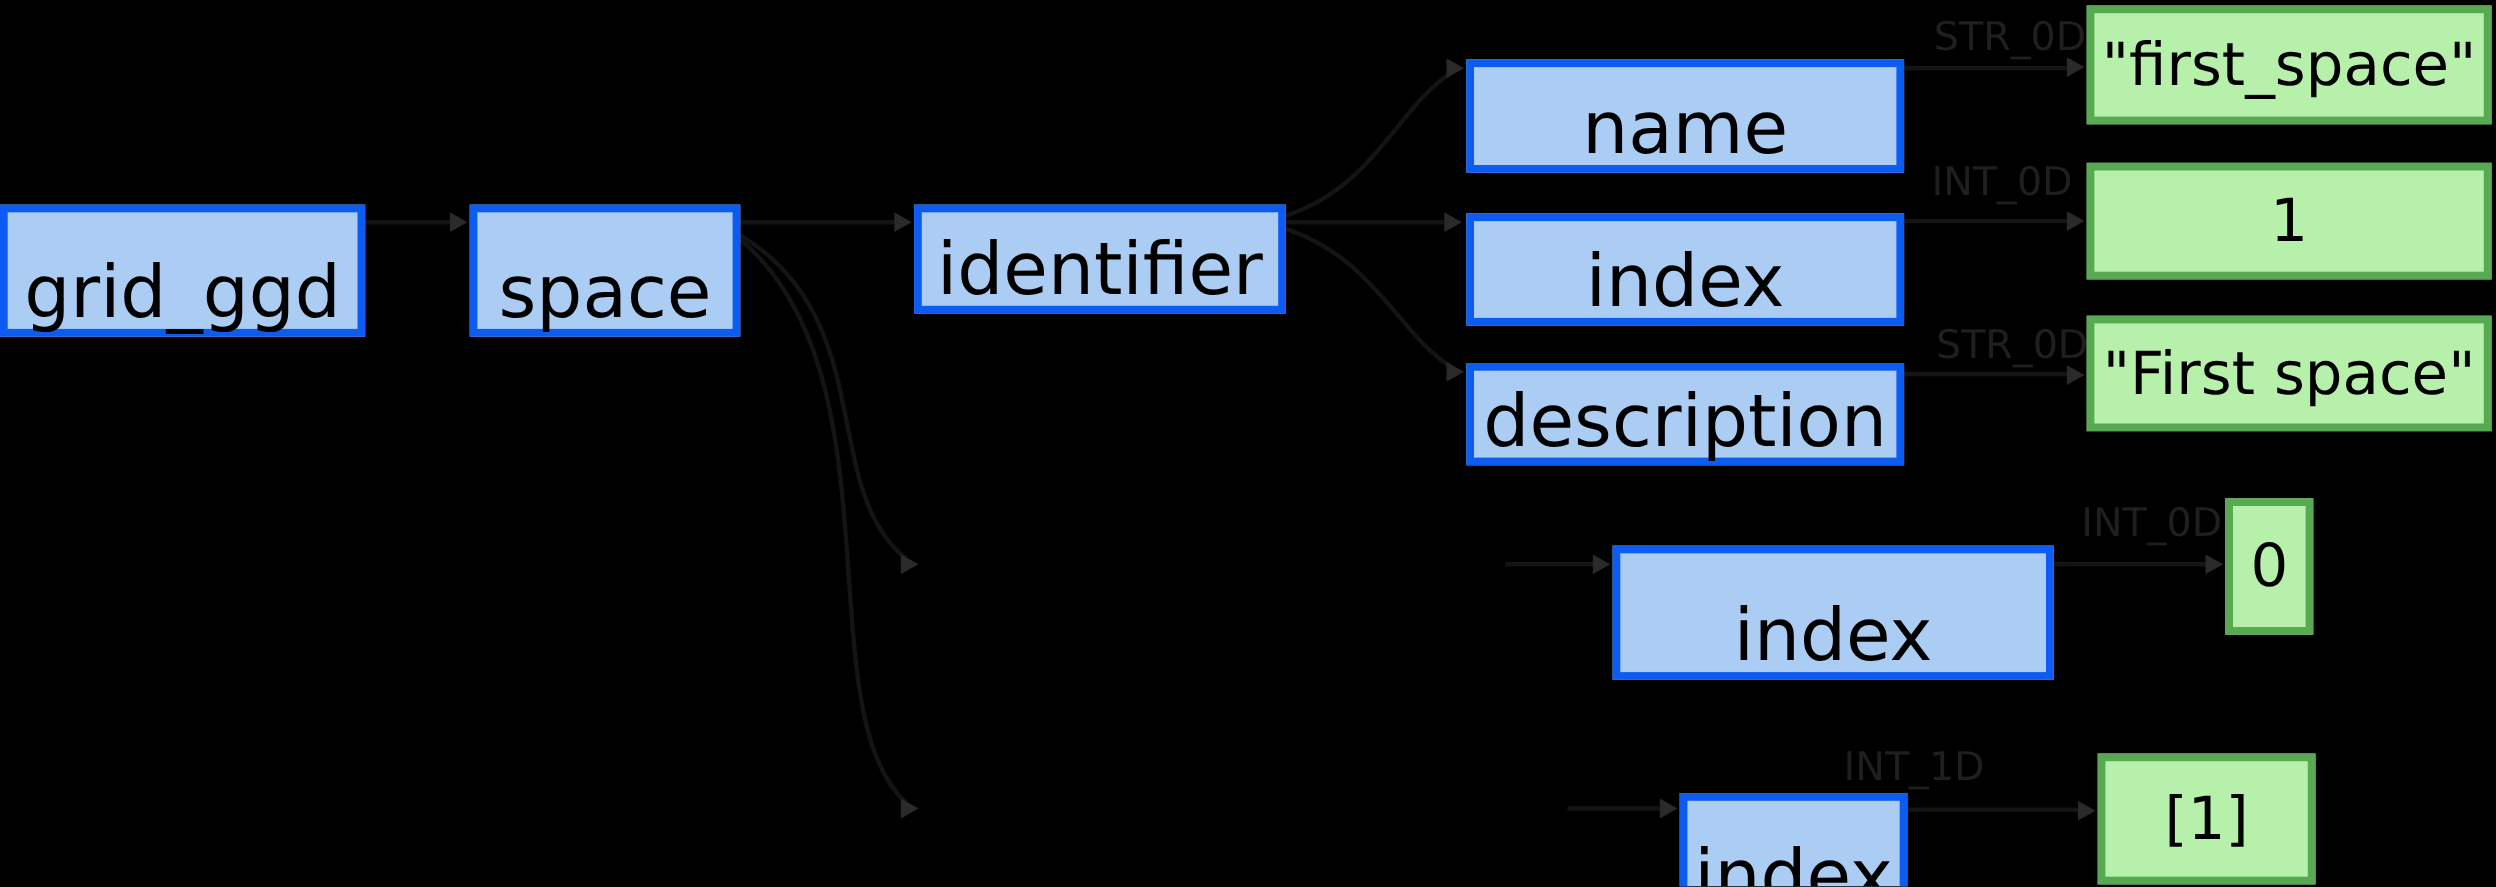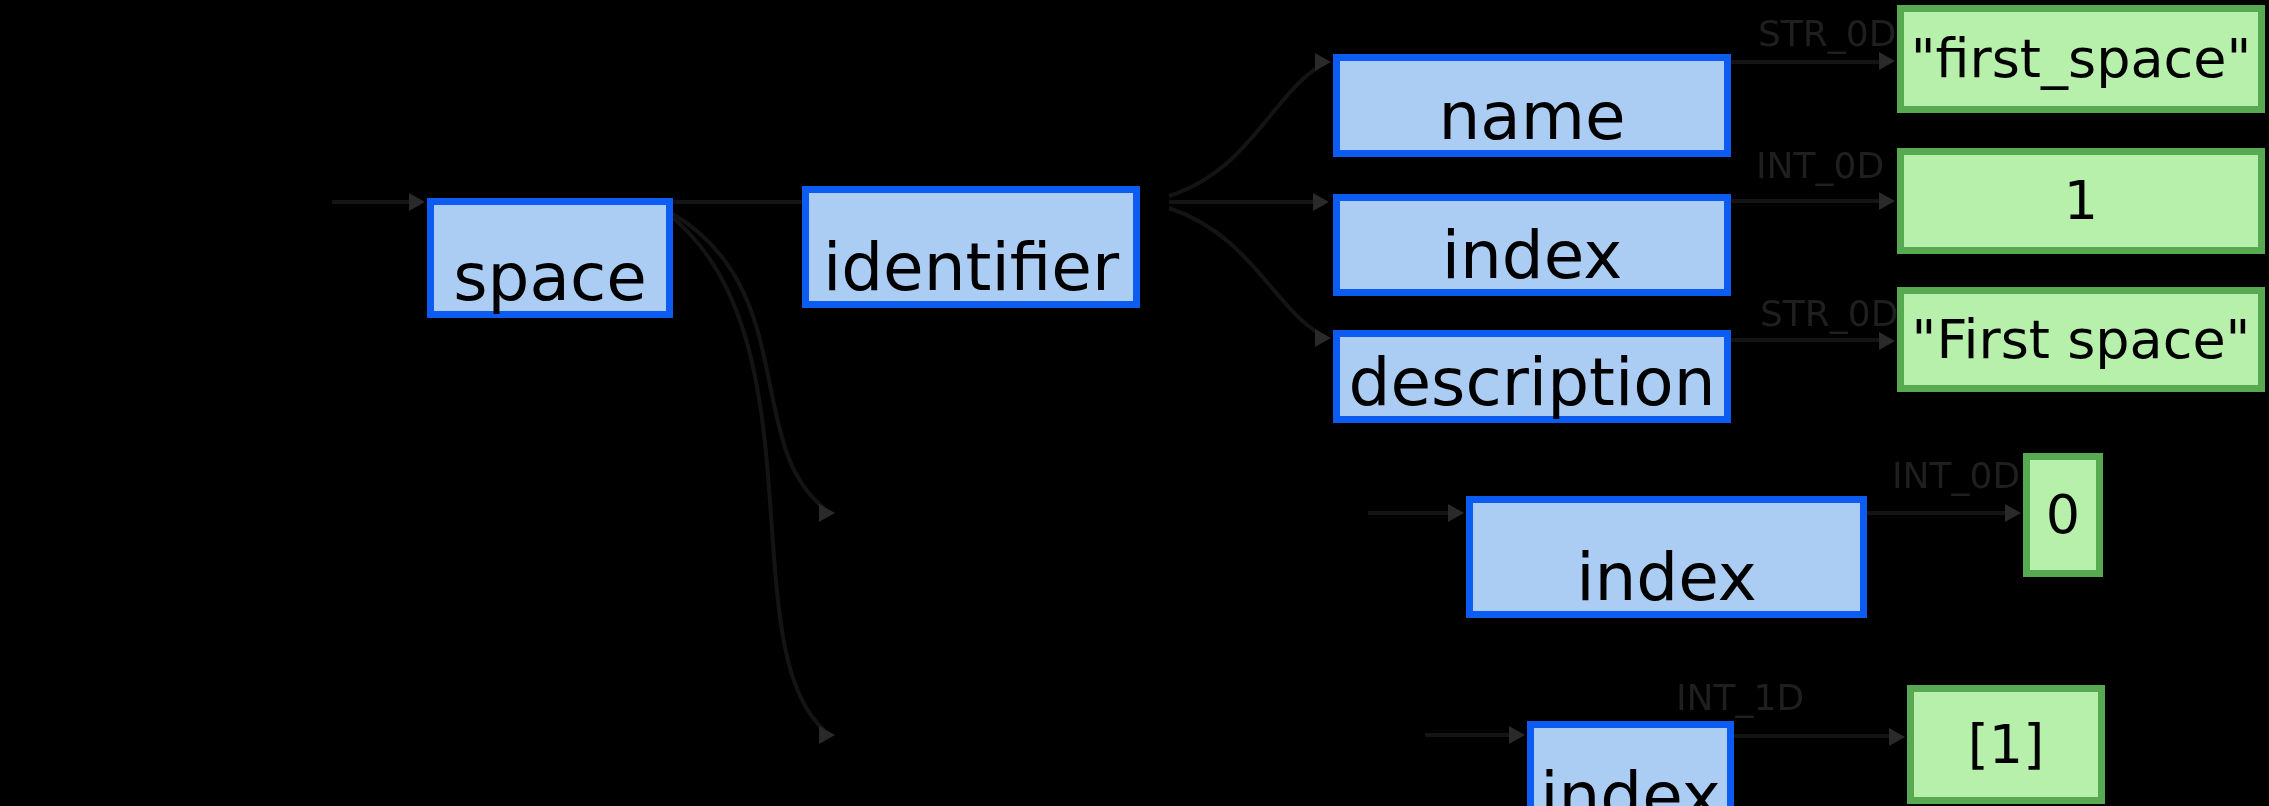--- a/index.html
+++ b/index.html
@@ -85,24 +85,27 @@
       <path d="M1895,341 l-16,-9 v18 z"></path>
       <path d="M835,513 l-16,-9 v18 z"></path>
       <path d="M1464,513 l-16,-9 v18 z"></path>
       <path d="M2021,513 l-16,-9 v18 z"></path>
       <path d="M835,735 l-16,-9 v18 z"></path>
       <path d="M1525,735 l-16,-9 v18 z"></path>
       <path d="M1905,737 l-16,-9 v18 z"></path>
     </g>
   </svg>
 
-  <div class="node" style="left:427px;top:154px;width:246px;height:120px">
+  <div class="node" style="left:0px;top:142px;width:332px;height:120px">
+    <span>grid_ggd</span>
+  </div>
+  <div class="node" style="left:427px;top:142px;width:246px;height:120px">
     <span>space</span>
   </div>
-  <div class="node" style="left:802px;top:142px;width:338px;height:122px">
+  <div class="node" style="left:831px;top:142px;width:338px;height:99px">
     <span>identifier</span>
   </div>
   <div class="node" style="left:1333px;top:10px;width:398px;height:103px">
     <span>name</span>
   </div>
   <div class="node" style="left:1333px;top:150px;width:398px;height:102px">
     <span>index</span>
   </div>
   <div class="node" style="left:1333px;top:286px;width:398px;height:93px">
     <span>description</span>

